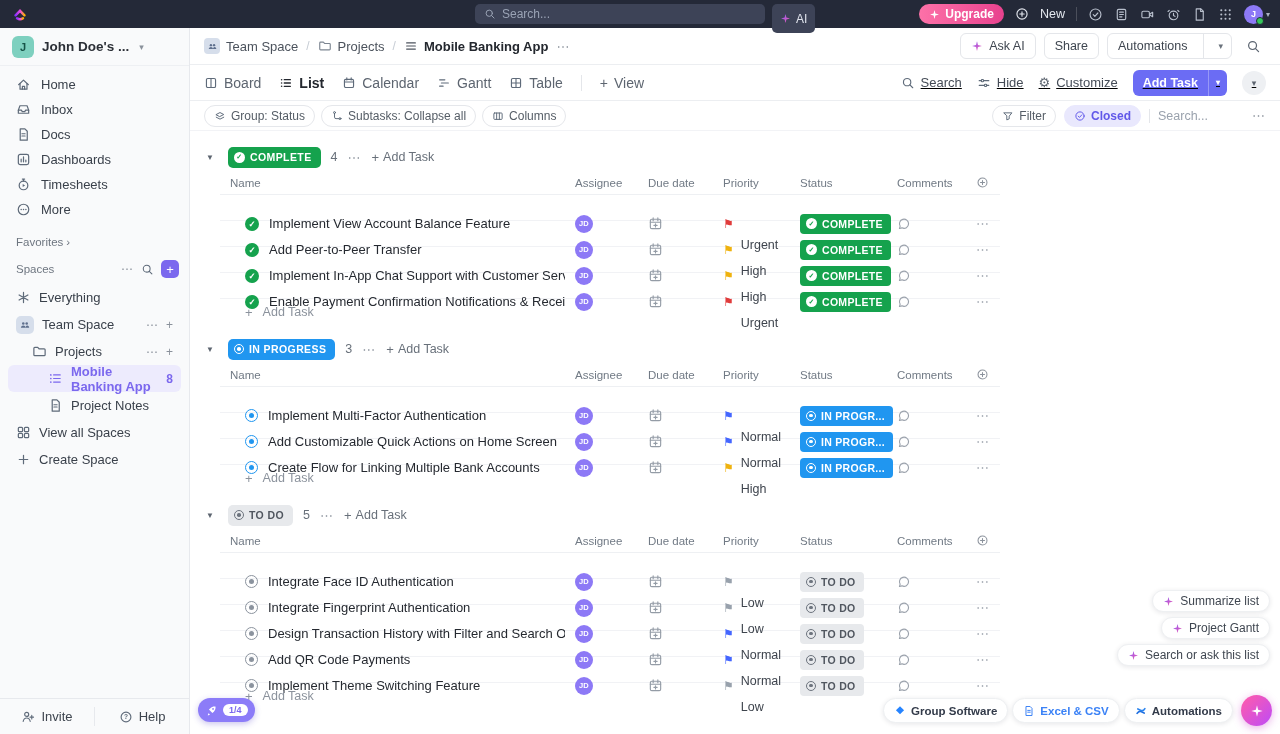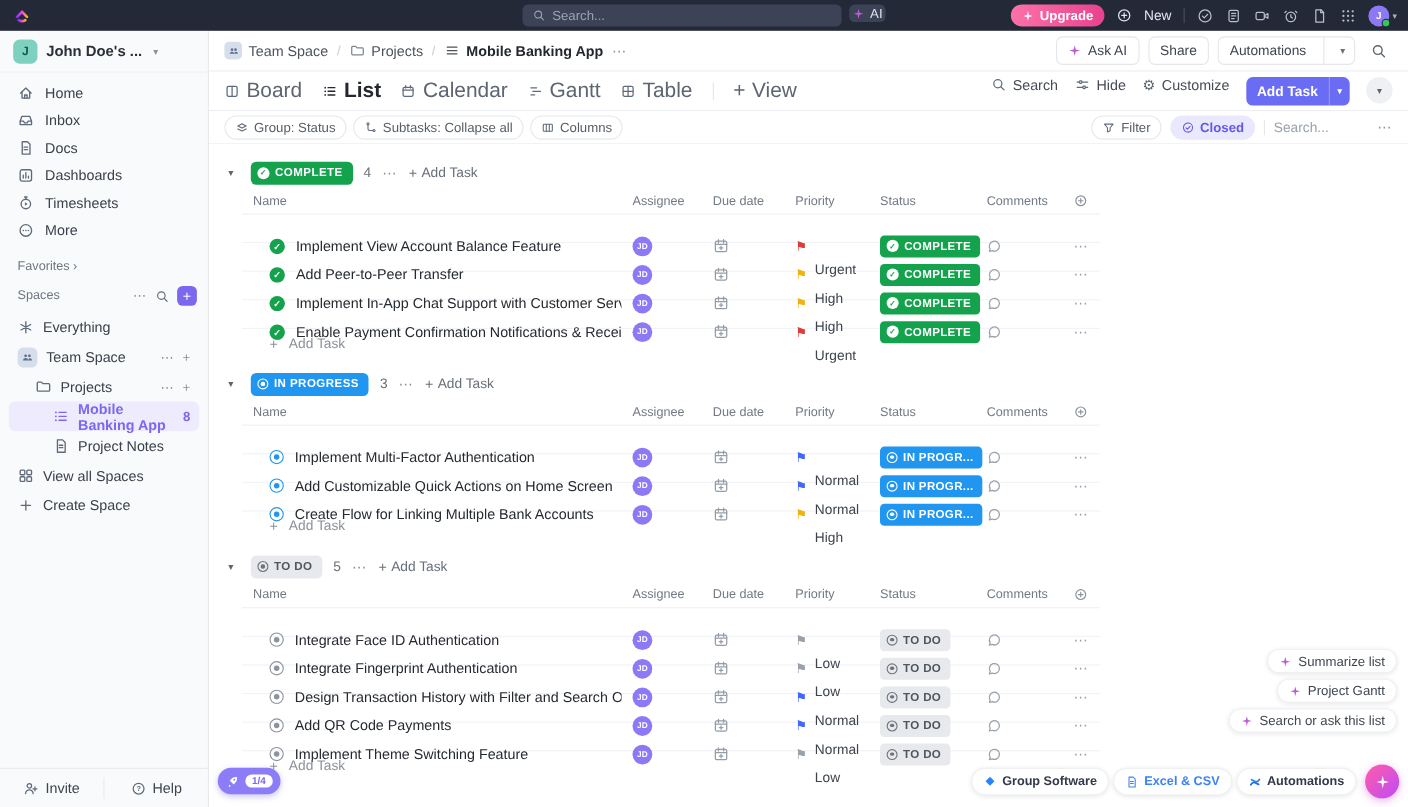--- a/index.html
+++ b/index.html
@@ -4,21 +4,21 @@
 <style>
   * { margin:0; padding:0; box-sizing:border-box; }
   html,body { width:1280px; height:734px; overflow:hidden; font-family:"Liberation Sans", sans-serif; background:#fff; position:relative; }
   svg { display:block; }
   .ic { stroke:#5f6b7a; stroke-width:1.3; fill:none; stroke-linecap:round; stroke-linejoin:round; }
 
   
   .topbar { position:absolute; top:0; left:0; width:1280px; height:28px; background:#242938; display:flex; align-items:center; z-index:60; }
   .tb-logo { margin-left:12px; }
   .tb-search { position:absolute; left:475px; top:4px; width:290px; height:20px; background:#3d4357; border-radius:5px; display:flex; align-items:center; gap:6px; padding:0 9px; color:#9aa3b5; font-size:12px; cursor:text; }
-  .tb-ai { position:absolute; left:772px; top:4px; height:16px; background:#3d4357; border-radius:5px; display:flex; align-items:center; gap:5px; padding:0 3px; color:#dfe3ec; font-size:12px; }
+  .tb-ai { position:absolute; left:772px; top:4px; height:29px; background:#3d4357; border-radius:5px; display:flex; align-items:center; gap:5px; padding:0 8px; color:#dfe3ec; font-size:12px; }
   .tb-right { margin-left:auto; display:flex; align-items:center; gap:11px; padding-right:10px; }
   .tb-upgrade { height:20px; border-radius:10px; background:linear-gradient(90deg,#fd71a8,#e8428e); color:#fff; font-size:12px; font-weight:600; display:flex; align-items:center; gap:5px; padding:0 10px; }
   .tb-new { display:flex; align-items:center; gap:11px; color:#e3e7ee; font-size:12.5px; }
   .tb-divider { width:1px; height:14px; background:rgba(255,255,255,.18); }
   .tb-ic { width:15px; height:15px; }
   .tb-ic .ic { stroke:#b9c0cd; stroke-width:1.2; }
   .tb-avatar-wrap { display:flex; align-items:center; gap:3px; }
   .tb-avatar { width:19px; height:19px; border-radius:50%; background:#8d79f6; color:#fff; font-size:9px; font-weight:700; display:flex; align-items:center; justify-content:center; position:relative; }
   .tb-avatar::after { content:''; position:absolute; right:-1px; bottom:-1px; width:6px; height:6px; border-radius:50%; background:#35c759; border:1.5px solid #242938; }
   .tb-chev { color:#aab2c2; font-size:8px; }
@@ -70,26 +70,26 @@
   .hdr-actions { margin-left:auto; display:flex; align-items:center; gap:8px; }
   .btn { height:26px; border:1px solid #e4e6ea; border-radius:6px; background:#fff; display:flex; align-items:center; gap:6px; padding:0 10px; font-size:12.5px; color:#3f4650; cursor:pointer; }
   .btn-split { padding:0; }
   .btn-split .bs-label { padding:0 10px; display:flex; align-items:center; height:100%; }
   .btn-split .bs-div { width:1px; height:100%; background:#e4e6ea; }
   .btn-split .bs-chev { padding:0 8px; color:#6a727c; font-size:9px; display:flex; align-items:center; height:100%; }
   .hdr-search { width:26px; height:26px; display:flex; align-items:center; justify-content:center; cursor:pointer; }
   .hdr-search svg { width:15px; height:15px; }
 
   .mc-tabs { height:36px; border-bottom:1px solid #eceef1; display:flex; align-items:center; padding:0 14px; gap:18px; }
-  .tab { display:flex; align-items:center; gap:6px; font-size:19px; color:#5d6570; cursor:pointer; }
+  .tab { display:flex; align-items:center; gap:6px; font-size:14px; color:#5d6570; cursor:pointer; }
   .tab svg { width:14px; height:14px; }
   .tab.active { color:#23272e; font-weight:700; }
   .tab.active .ic { stroke:#23272e; stroke-width:1.5; }
   .tabs-div { width:1px; height:16px; background:#e4e6ea; }
-  .tabs-right { margin-left:auto; display:flex; align-items:flex-start; gap:15px; }
+  .tabs-right { margin-left:auto; display:flex; align-items:center; gap:15px;text-decoration:underline; }
   .tr-item { display:flex; align-items:center; gap:6px; font-size:13px; color:#454c57; cursor:pointer; }
   .tr-item svg { width:14px; height:14px; }
   .gear-glyph { font-size:13px; color:#5d6570; line-height:1; }
   .add-task-btn { height:26px; border-radius:6px; background:#6b6cf4; color:#fff; display:flex; align-items:stretch; font-size:12.5px; font-weight:600; cursor:pointer; overflow:hidden; }
   .add-task-btn .atb-label { display:flex; align-items:center; padding:0 10px; }
   .add-task-btn .atb-div { width:1px; background:rgba(255,255,255,.3); }
   .add-task-btn .atb-chev { display:flex; align-items:center; padding:0 7px; font-size:8px; }
   .circle-btn { width:24px; height:24px; border-radius:50%; background:#eef0f3; color:#5d6570; font-size:9px; display:flex; align-items:center; justify-content:center; cursor:pointer; }
 
   .mc-toolbar { height:30px; display:flex; align-items:center; padding:0 14px; gap:6px; border-bottom:1px solid #f2f3f6; }

